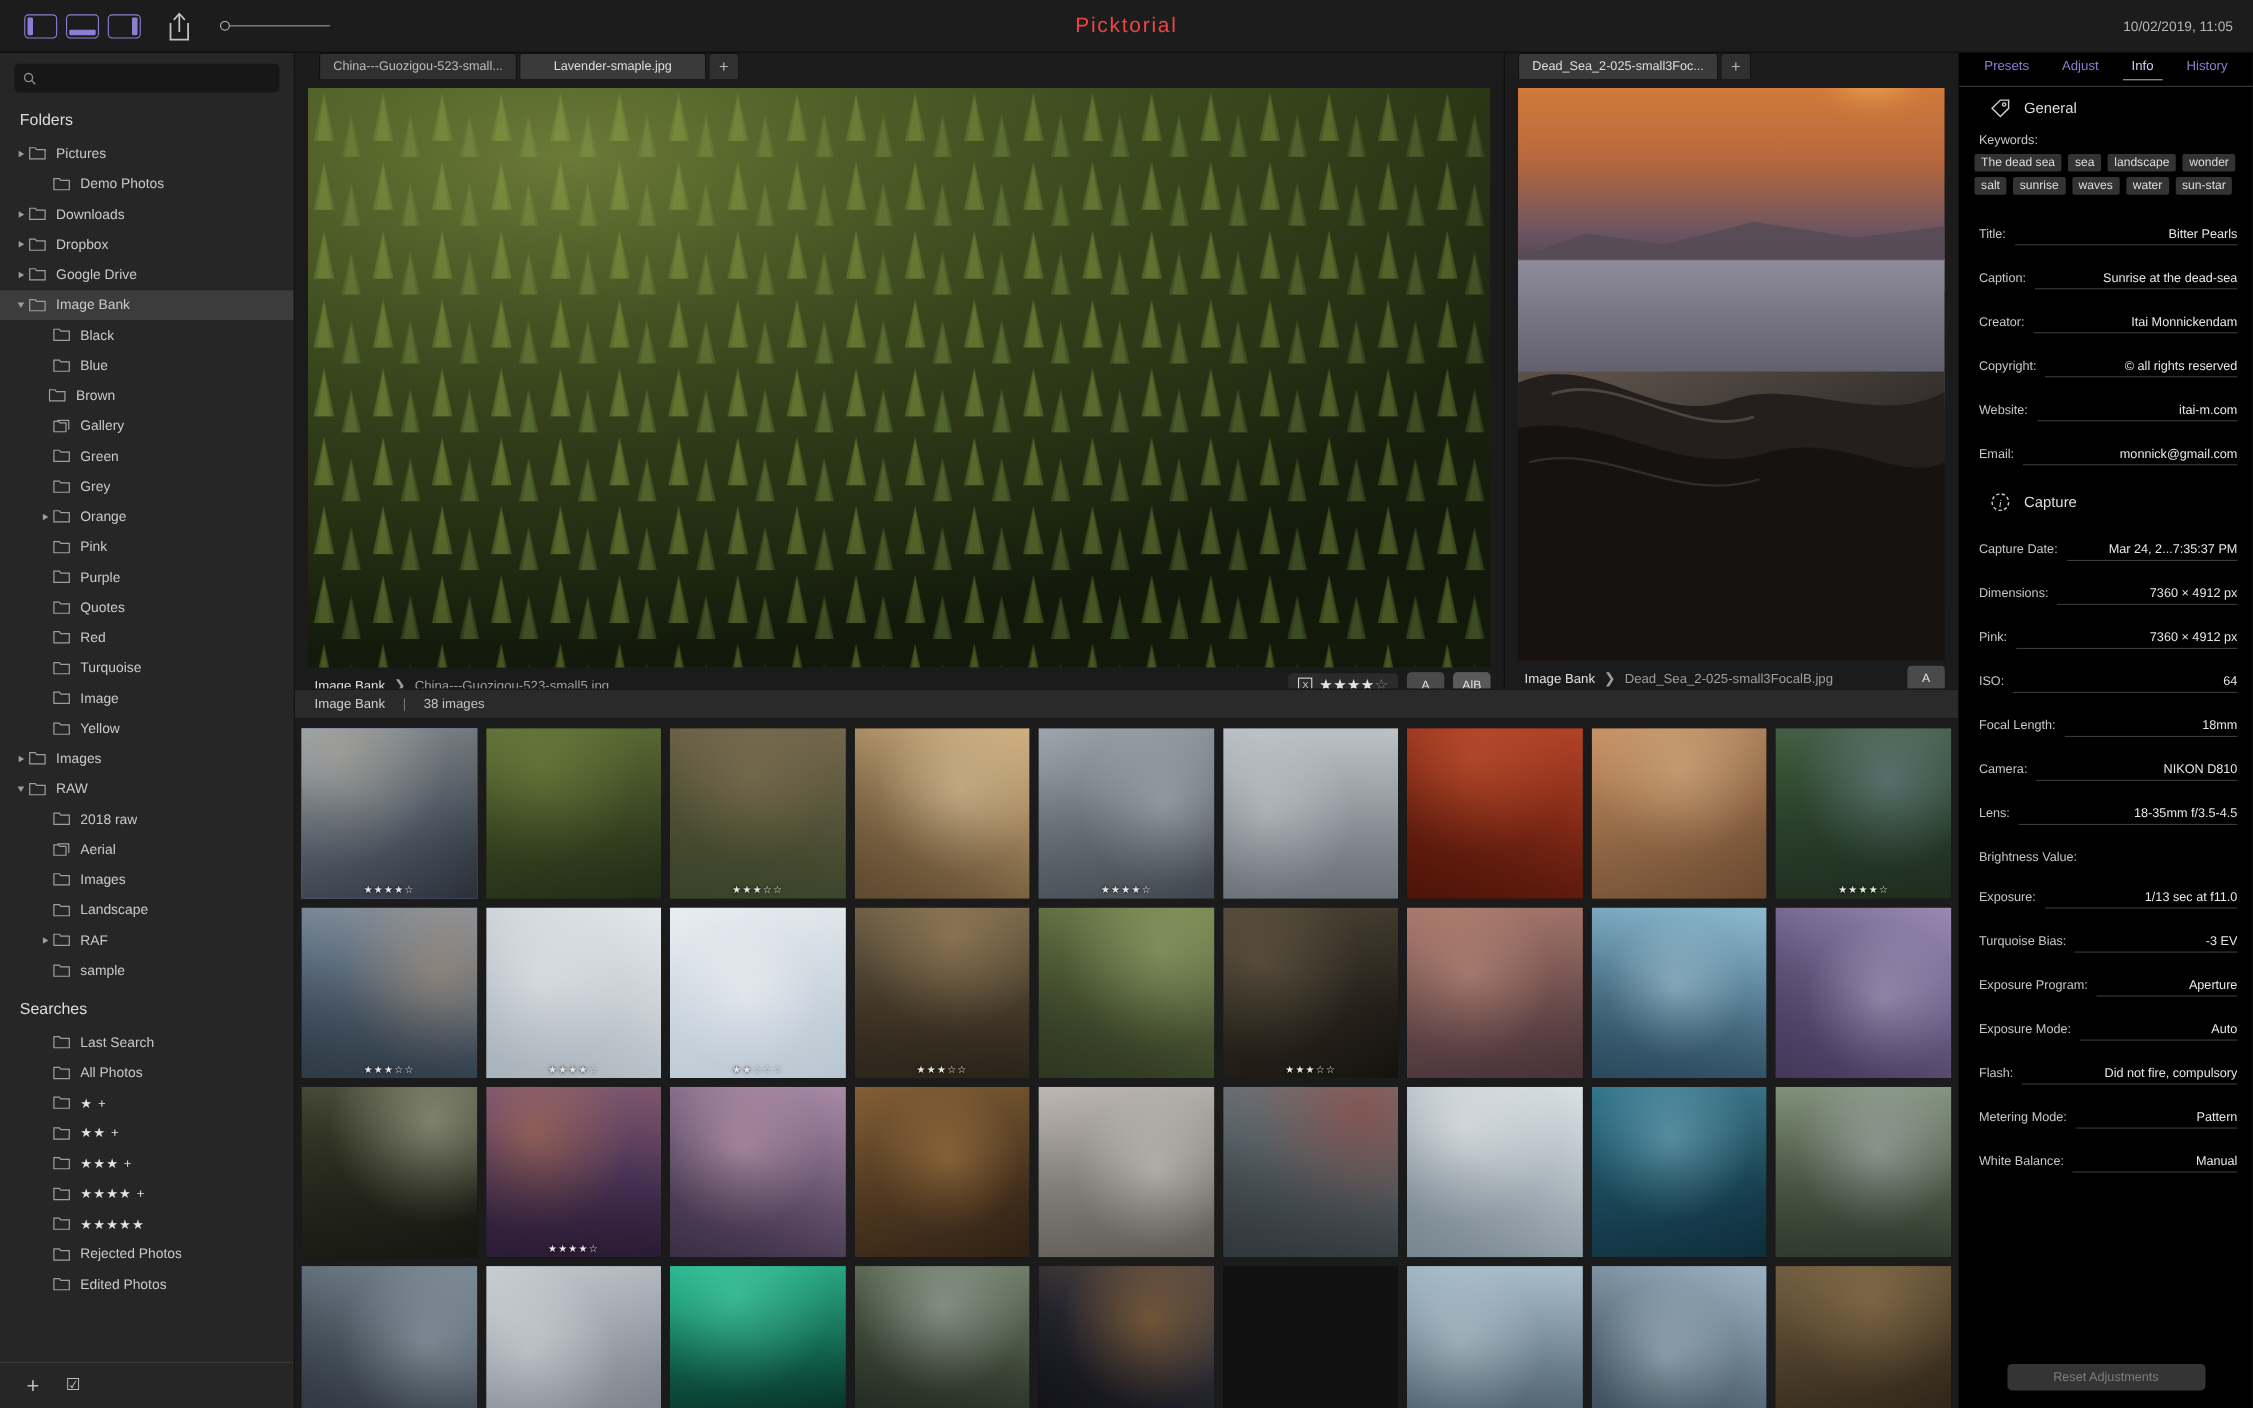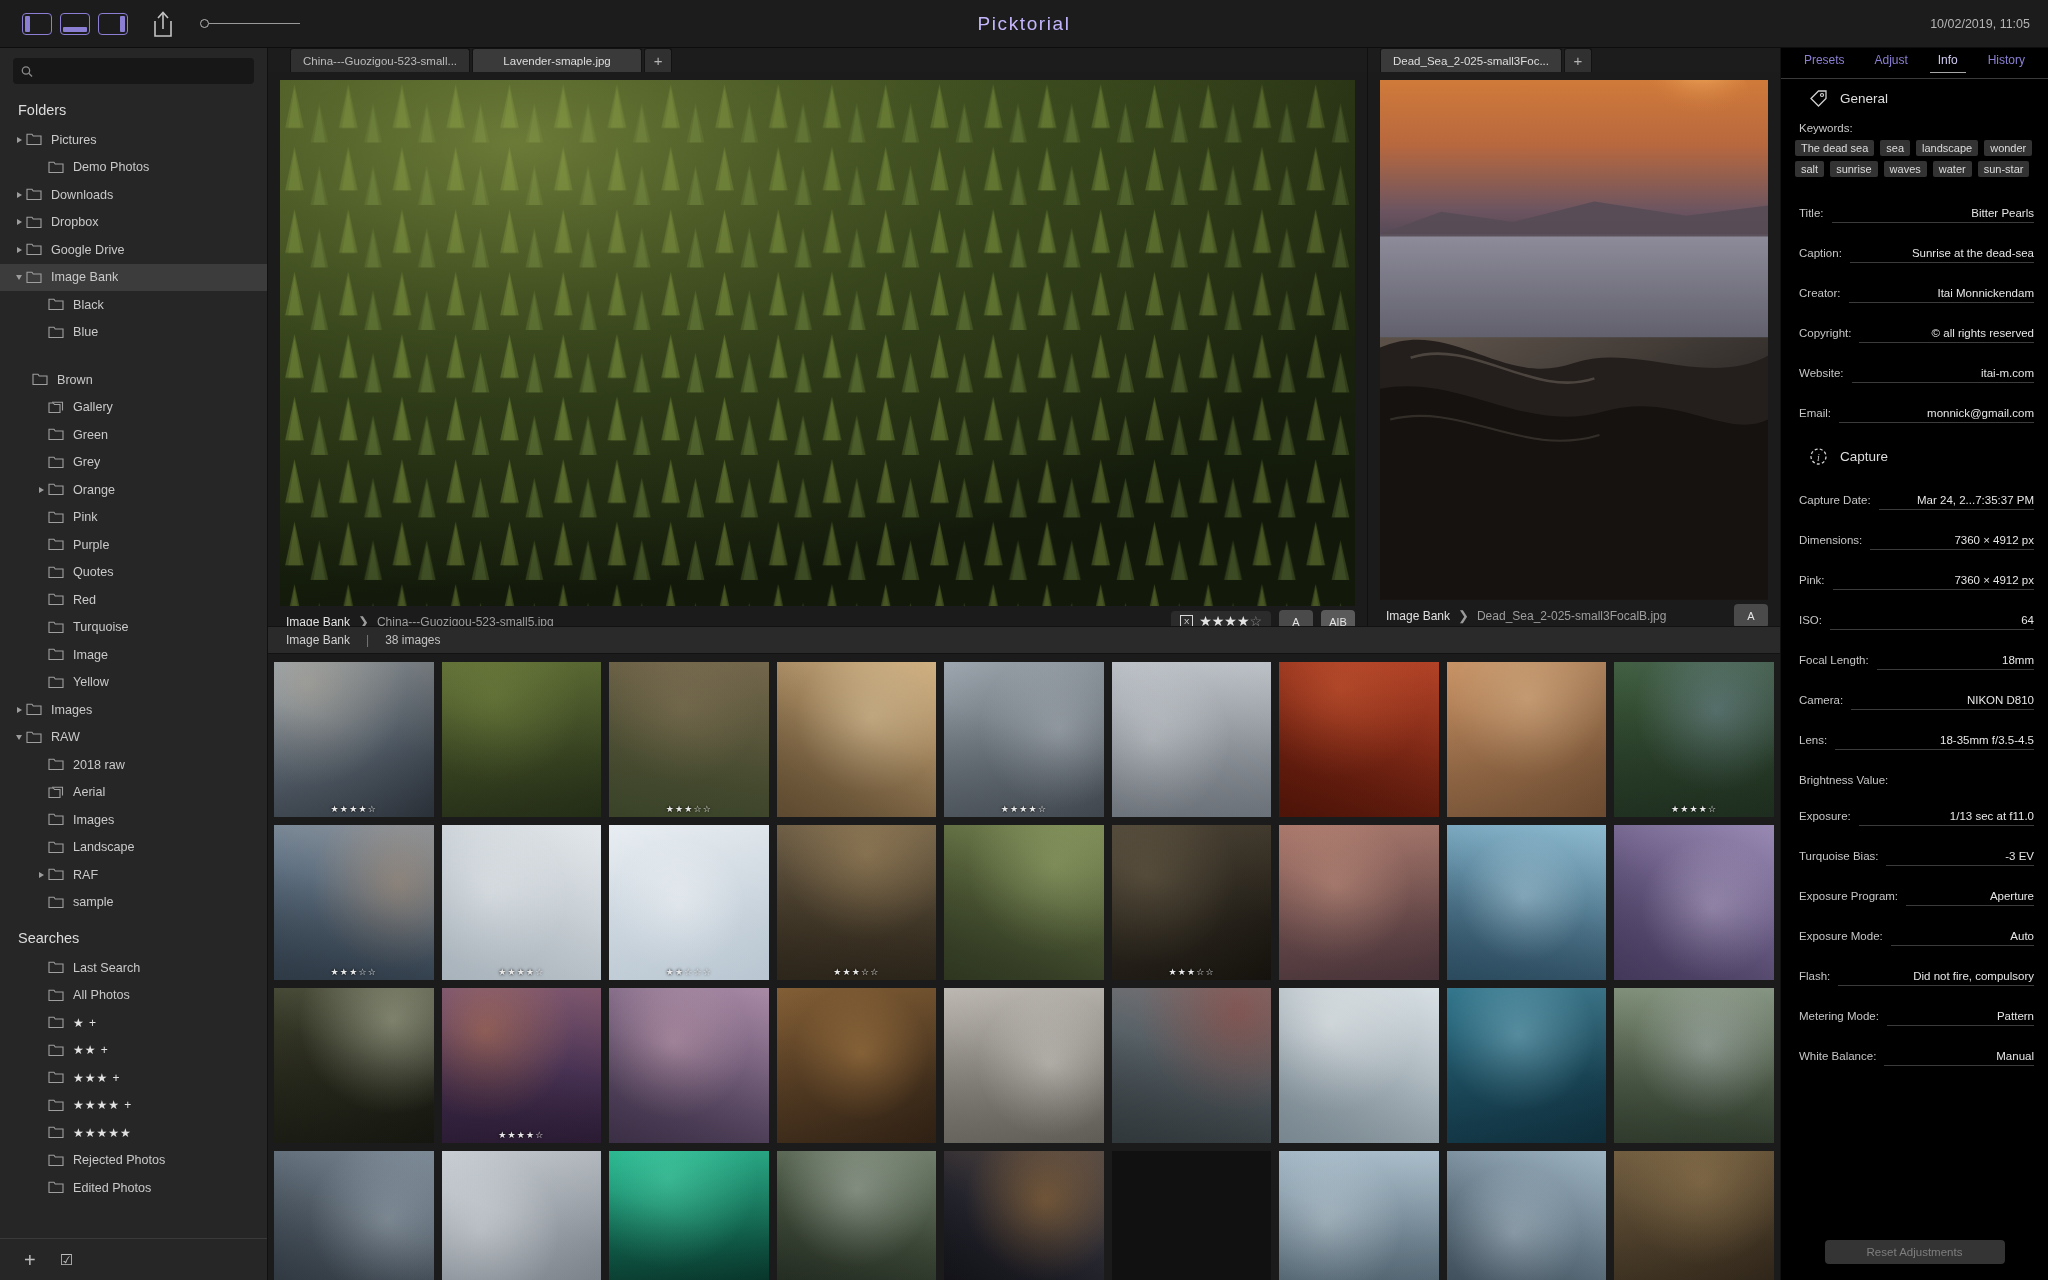--- a/index.html
+++ b/index.html
@@ -26,21 +26,21 @@
   .layout-btn i { position: absolute; background: #8b7fd4; display: block; }
   .lb1 i { left: 2px; top: 2px; bottom: 2px; width: 5px; border-radius:1px;}
   .lb2 i { left: 2px; right: 2px; bottom: 2px; height: 5px; border-radius:1px;}
   .lb3 i { right: 2px; top: 2px; bottom: 2px; width: 5px; border-radius:1px;}
   .share-icon { margin-left: 14px; width: 26px; height: 30px; position: relative; }
   .slider-wrap { margin-left: 16px; display: flex; align-items: center; width: 100px; }
   .slider-knob { width: 9px; height: 9px; border-radius: 50%; border: 1.6px solid #b9b9b9; background: #1c1c1c; }
   .slider-track { flex: 1; height: 1.5px; background: #9a9a9a; }
   .app-title {
     position: absolute; left: 0; right: 0; text-align: center;
-    font-size: 19px; color: #c4b5fd; letter-spacing: 1.6px; font-weight: 400;
+    font-size: 19px; color: #ef4444; letter-spacing: 1.6px; font-weight: 400;
     pointer-events: none;
   }
   .tb-clock {
     position: absolute; right: 18px; font-size: 12.5px; color: #b4b4b4;
   }
 
   
   .body-row { display: flex; flex: 1; min-height: 0; }
 
   
@@ -298,21 +298,21 @@
             </div>
             <div class="row" style="padding-left: 34px; align-items: center;">
               <span class="tw"></span>
               <span class="fldr">
                 <svg width="16" height="13" viewBox="0 0 16 13">
                   <path d="M1 3 L1 11.5 L15 11.5 L15 3 L7.2 3 L6 1.3 L1 1.3 Z" fill="none" stroke="#9f9f9f" stroke-width="1.1"></path>
                 </svg>
               </span>
               <span class="lbl">Blue</span>
             </div>
-            <div class="row" style="padding-left: 18px; margin-top: 20px;">
+            <div class="row" style="padding-left: 30px;">
               <span class="tw"></span>
               <span class="fldr">
                 <svg width="16" height="13" viewBox="0 0 16 13">
                   <path d="M1 3 L1 11.5 L15 11.5 L15 3 L7.2 3 L6 1.3 L1 1.3 Z" fill="none" stroke="#9f9f9f" stroke-width="1.1"></path>
                 </svg>
               </span>
               <span class="lbl">Brown</span>
             </div>
             <div class="row" style="padding-left: 34px;">
               <span class="tw"></span>

